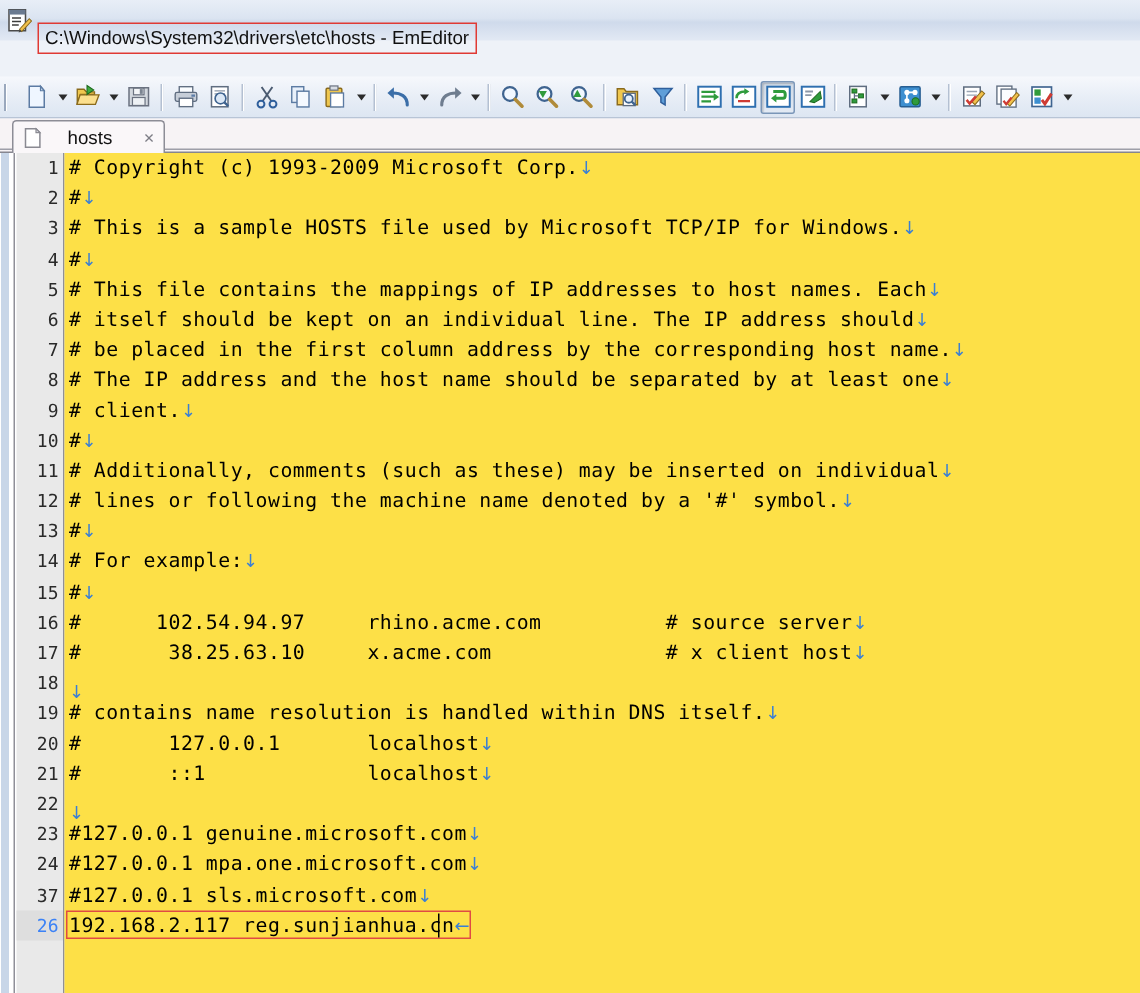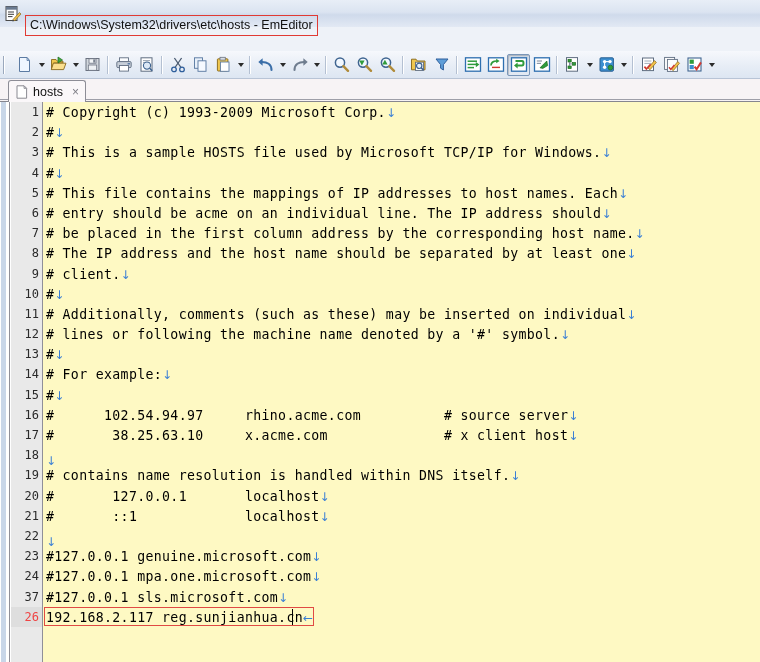--- a/index.html
+++ b/index.html
@@ -131,20 +131,21 @@
     position: absolute; left: 8px; top: 1px;
     height: 22px;
     display: flex; align-items: center;
     padding: 0 6px 0 7px;
     background: #faf7f9;
     border: 1px solid #8d8d96;
     border-bottom: none;
     border-radius: 3px 3px 0 0;
     box-sizing: border-box;
     z-index: 3;
+    gap: 12px;
   }
   .tab-file-icon { width: 12px; height: 14px; margin-right: 5px; flex:0 0 auto; }
   .tab-label {
     font-size: 12.5px; color: #111;
     font-family: "Liberation Sans", sans-serif;
     white-space: nowrap;
   }
   .tab-close {
     margin-left: 9px;
     font-size: 12px; color: #7d7d85;
@@ -177,42 +178,42 @@
     background: #e9e9e9;
   }
   .gutter-border {
     position: absolute; left: 42px; top: 0;
     width: 1px; height: 560px;
     background: #8f8f98;
   }
   .codearea {
     position: absolute; left: 43px; top: 0;
     right: 0; height: 560px;
-    background: #fef9c3;
+    background: #fde047;
     overflow: hidden;
   }
 
   .row {
     position: relative;
     height: 20.2px;
     line-height: 20.2px;
     white-space: pre;
   }
   .ln {
     position: absolute;
     left: 0; width: 31px;
     text-align: right;
     padding-right: 3px;
     box-sizing: border-box;
     font-family: "DejaVu Sans Mono", monospace;
     font-size: 12px;
     color: #2a2a2a;
     height: 20.2px; line-height: 20.2px;
   }
-  .ln.current { color: #ef4444; }
+  .ln.current { color: #3b82f6; }
   .gutter-rowhl { position: absolute; left: 0; width: 31px; height: 20.2px; background: #dedede; }
 
   .code {
     font-family: "DejaVu Sans Mono", monospace;
     font-size: 13.2px;
     color: #000000;
     letter-spacing: 0.35px;
     padding-left: 3px;
     display: inline-block;
     height: 20.2px; line-height: 20.2px;
@@ -524,21 +525,21 @@
     <div class="edge-strip"></div>
     <div class="edge-line"></div>
     <div class="gutter"></div>
     <div class="gutter-border"></div>
     <div class="codearea" id="codearea">
         <div class="row"><span class="code"># Copyright (c) 1993-2009 Microsoft Corp.</span><span class="eol">↓</span></div>
         <div class="row"><span class="code">#</span><span class="eol">↓</span></div>
         <div class="row"><span class="code"># This is a sample HOSTS file used by Microsoft TCP/IP for Windows.</span><span class="eol">↓</span></div>
         <div class="row"><span class="code">#</span><span class="eol">↓</span></div>
         <div class="row"><span class="code"># This file contains the mappings of IP addresses to host names. Each</span><span class="eol">↓</span></div>
-        <div class="row"><span class="code"># entry should be acme on an individual line. The IP address should</span><span class="eol">↓</span></div>
+        <div class="row"><span class="code"># itself should be kept on an individual line. The IP address should</span><span class="eol">↓</span></div>
         <div class="row"><span class="code"># be placed in the first column address by the corresponding host name.</span><span class="eol">↓</span></div>
         <div class="row"><span class="code"># The IP address and the host name should be separated by at least one</span><span class="eol">↓</span></div>
         <div class="row"><span class="code"># client.</span><span class="eol">↓</span></div>
         <div class="row"><span class="code">#</span><span class="eol">↓</span></div>
         <div class="row"><span class="code"># Additionally, comments (such as these) may be inserted on individual</span><span class="eol">↓</span></div>
         <div class="row"><span class="code"># lines or following the machine name denoted by a '#' symbol.</span><span class="eol">↓</span></div>
         <div class="row"><span class="code">#</span><span class="eol">↓</span></div>
         <div class="row"><span class="code"># For example:</span><span class="eol">↓</span></div>
         <div class="row"><span class="code">#</span><span class="eol">↓</span></div>
         <div class="row"><span class="code">#      102.54.94.97     rhino.acme.com          # source server</span><span class="eol">↓</span></div>

